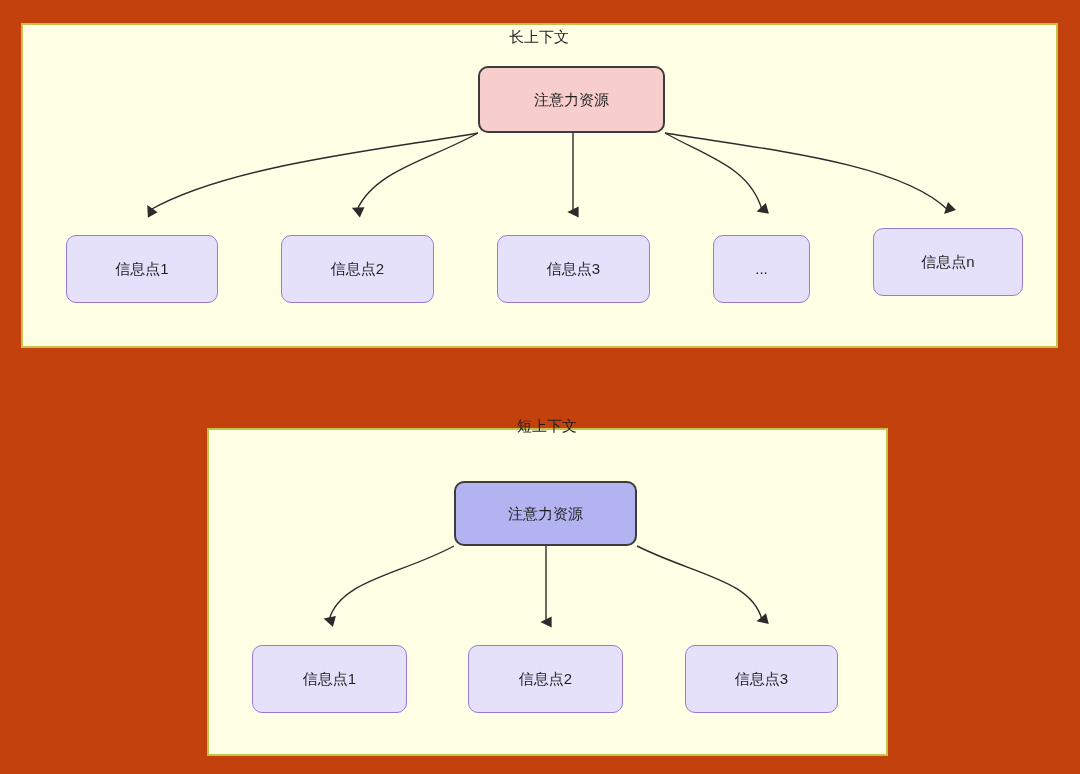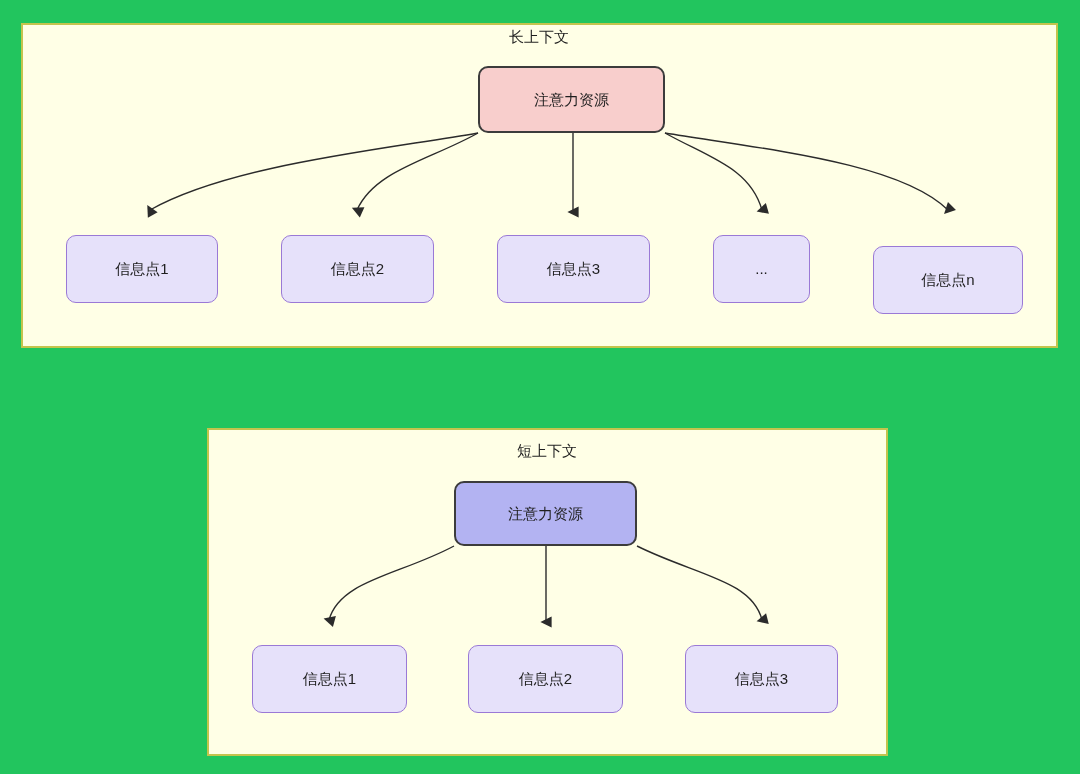--- a/index.html
+++ b/index.html
@@ -11,21 +11,21 @@
     width: 1080px;
     height: 774px;
     font-family: "Liberation Sans", "DejaVu Sans", sans-serif;
     overflow: hidden;
     position: relative;
   }
   #stage {
     position: relative;
     width: 1080px;
     height: 774px;
-    background: #22c55e;
+    background: #c2410c;
   }
   svg.layer {
     position: absolute;
     left: 0;
     top: 0;
     width: 1080px;
     height: 774px;
     overflow: visible;
   }
   .panel {
@@ -97,25 +97,25 @@
   <div class="node node-attention-long" style="left:478px; top:66px; width:187px; height:67px;">注意力资源</div>
 
   <div class="node node-info" style="left:66px; top:235px; width:152px; height:68px;">信息点1</div>
 
   <div class="node node-info" style="left:281px; top:235px; width:153px; height:68px;">信息点2</div>
 
   <div class="node node-info" style="left:497px; top:235px; width:153px; height:68px;">信息点3</div>
 
   <div class="node node-info" style="left:713px; top:235px; width:97px; height:68px;">...</div>
 
-  <div class="node node-info" style="left:873px; top:246px; width:150px; height:68px;">信息点n</div>
+  <div class="node node-info" style="left:873px; top:228px; width:150px; height:68px;">信息点n</div>
 
   <div class="panel" style="left:207px; top:428px; width:681px; height:328px;"></div>
 
-  <div class="panel-title" style="left:447px; top:441px; width:200px;">短上下文</div>
+  <div class="panel-title" style="left:447px; top:416px; width:200px;">短上下文</div>
 
   <svg class="layer" viewBox="0 0 1080 774">
 
     <path d="M 454,546 C 400,575 340,580 329,620" fill="none" stroke="#2b2b2b" stroke-width="1.4" marker-end="url(#arrowA)"></path>
 
     <path d="M 546,546 L 546,622" fill="none" stroke="#2b2b2b" stroke-width="1.4" marker-end="url(#arrowA)"></path>
 
     <path d="M 637,546 C 695,575 752,580 762,620" fill="none" stroke="#2b2b2b" stroke-width="1.4" marker-end="url(#arrowA)"></path>
   </svg>
 

